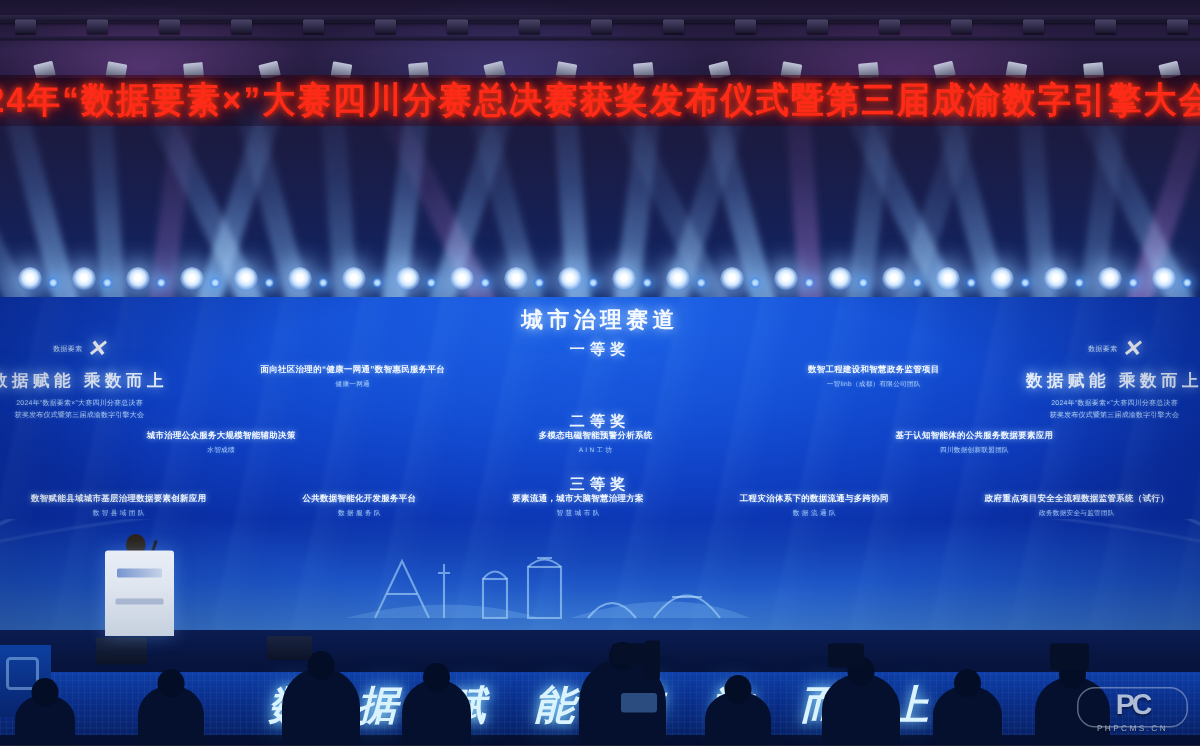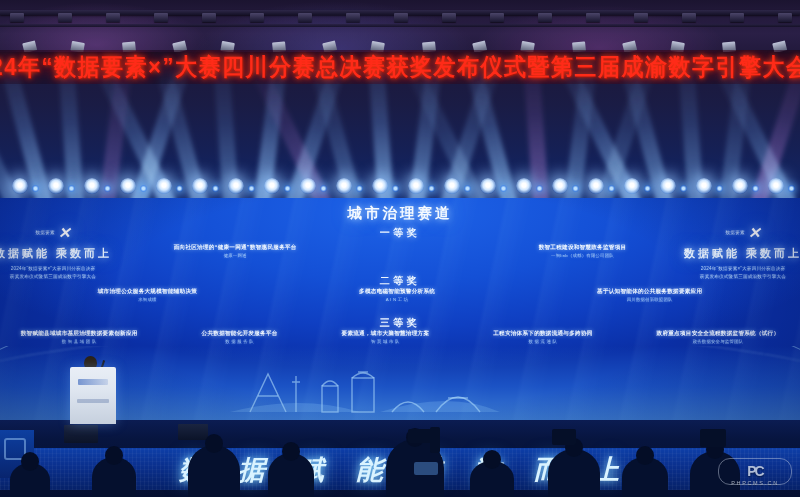--- a/index.html
+++ b/index.html
@@ -154,21 +154,21 @@
 
   
   .spkbox { position:absolute; background:linear-gradient(180deg,#1a2440,#0b1328);
             border-radius:1px; }
 
   
   .watermark { position:absolute; right:6px; bottom:4px; width:78px; height:38px;
       opacity:.82; display:flex; flex-direction:column; align-items:center;
       justify-content:center; }
   .wm-inner { display:flex; align-items:center; gap:1px; }
-  .wm-p { font-size:14px; font-weight:bold; color:#d3dbe8; letter-spacing:-2px;
+  .wm-p { font-size:19px; font-weight:bold; color:#d3dbe8; letter-spacing:-2px;
           font-family:"Liberation Sans", sans-serif;
           text-shadow:0 1px 2px rgba(0,0,0,.6); }
   .wm-sub { font-size:5.5px; color:#c2cad8; letter-spacing:1.6px; margin-top:1px;
             text-shadow:0 1px 1px rgba(0,0,0,.6); }
   .wm-box { position:absolute; inset:3px 2px 8px 2px; border:1.5px solid rgba(200,210,225,.55);
             border-radius:12px; }
 
   
   .left-sliver { position:absolute; left:0; top:430px; width:34px; height:48px;
       background:linear-gradient(180deg,#0d3fa0,#08246e); }

